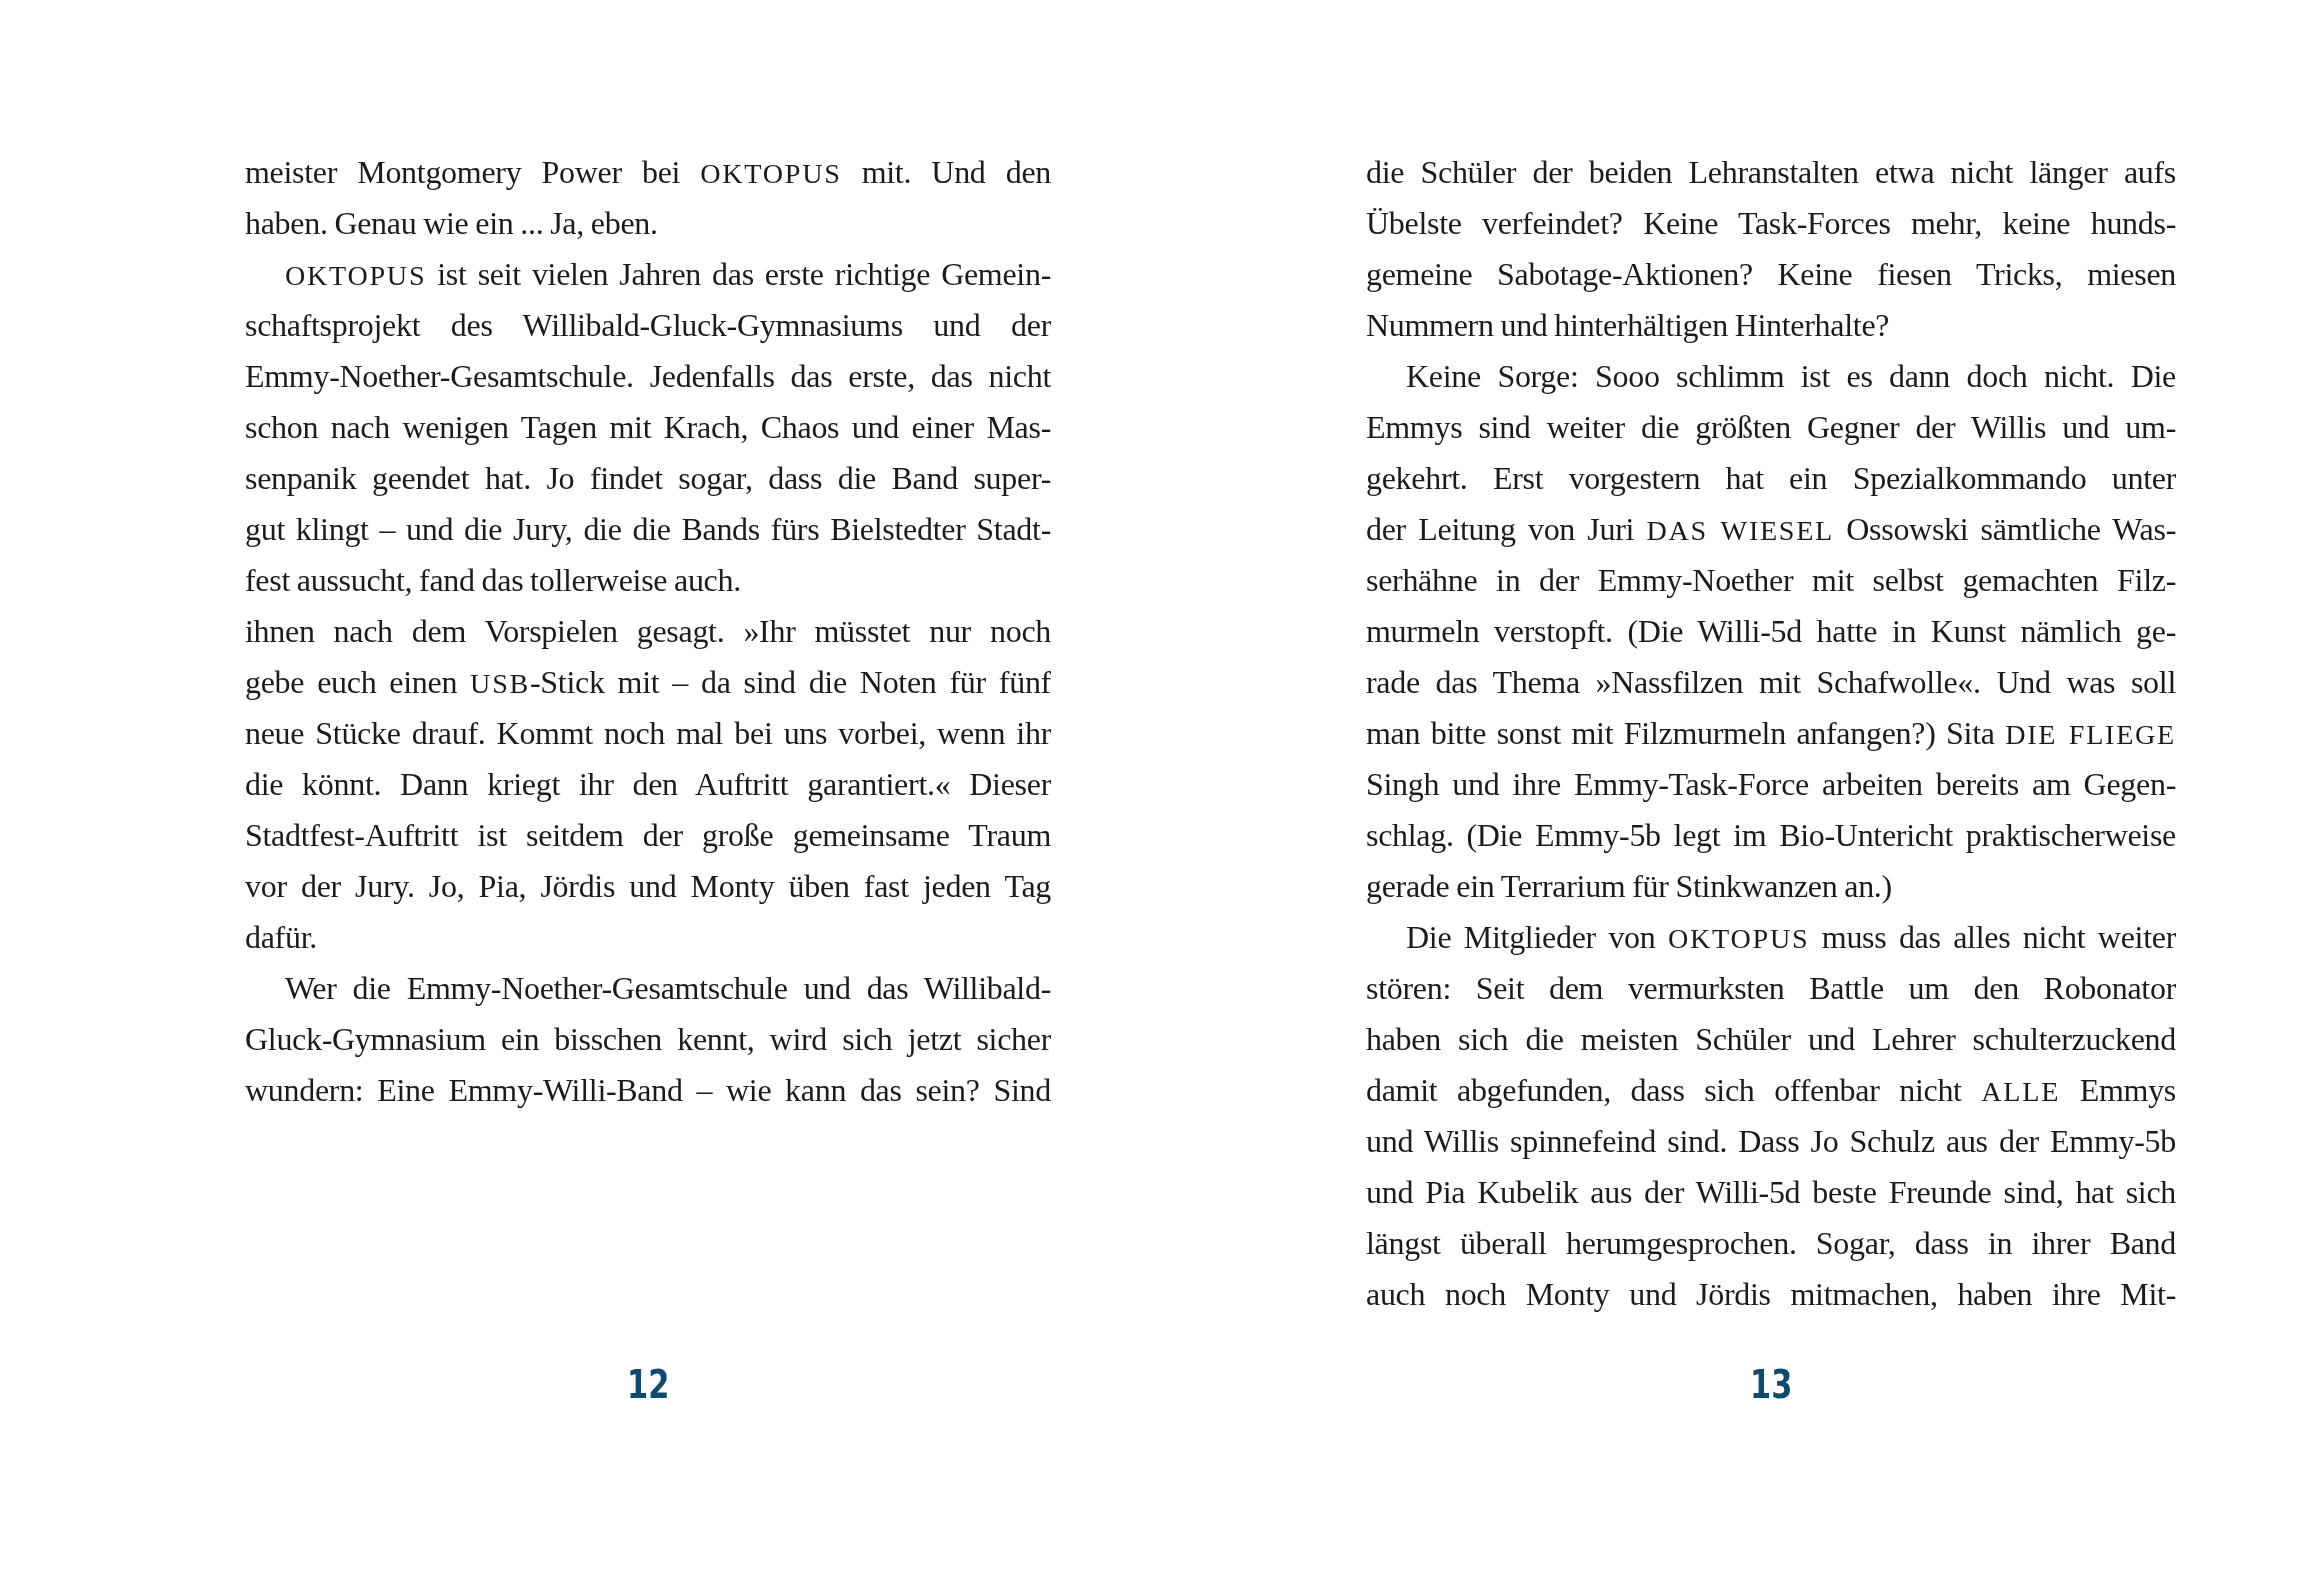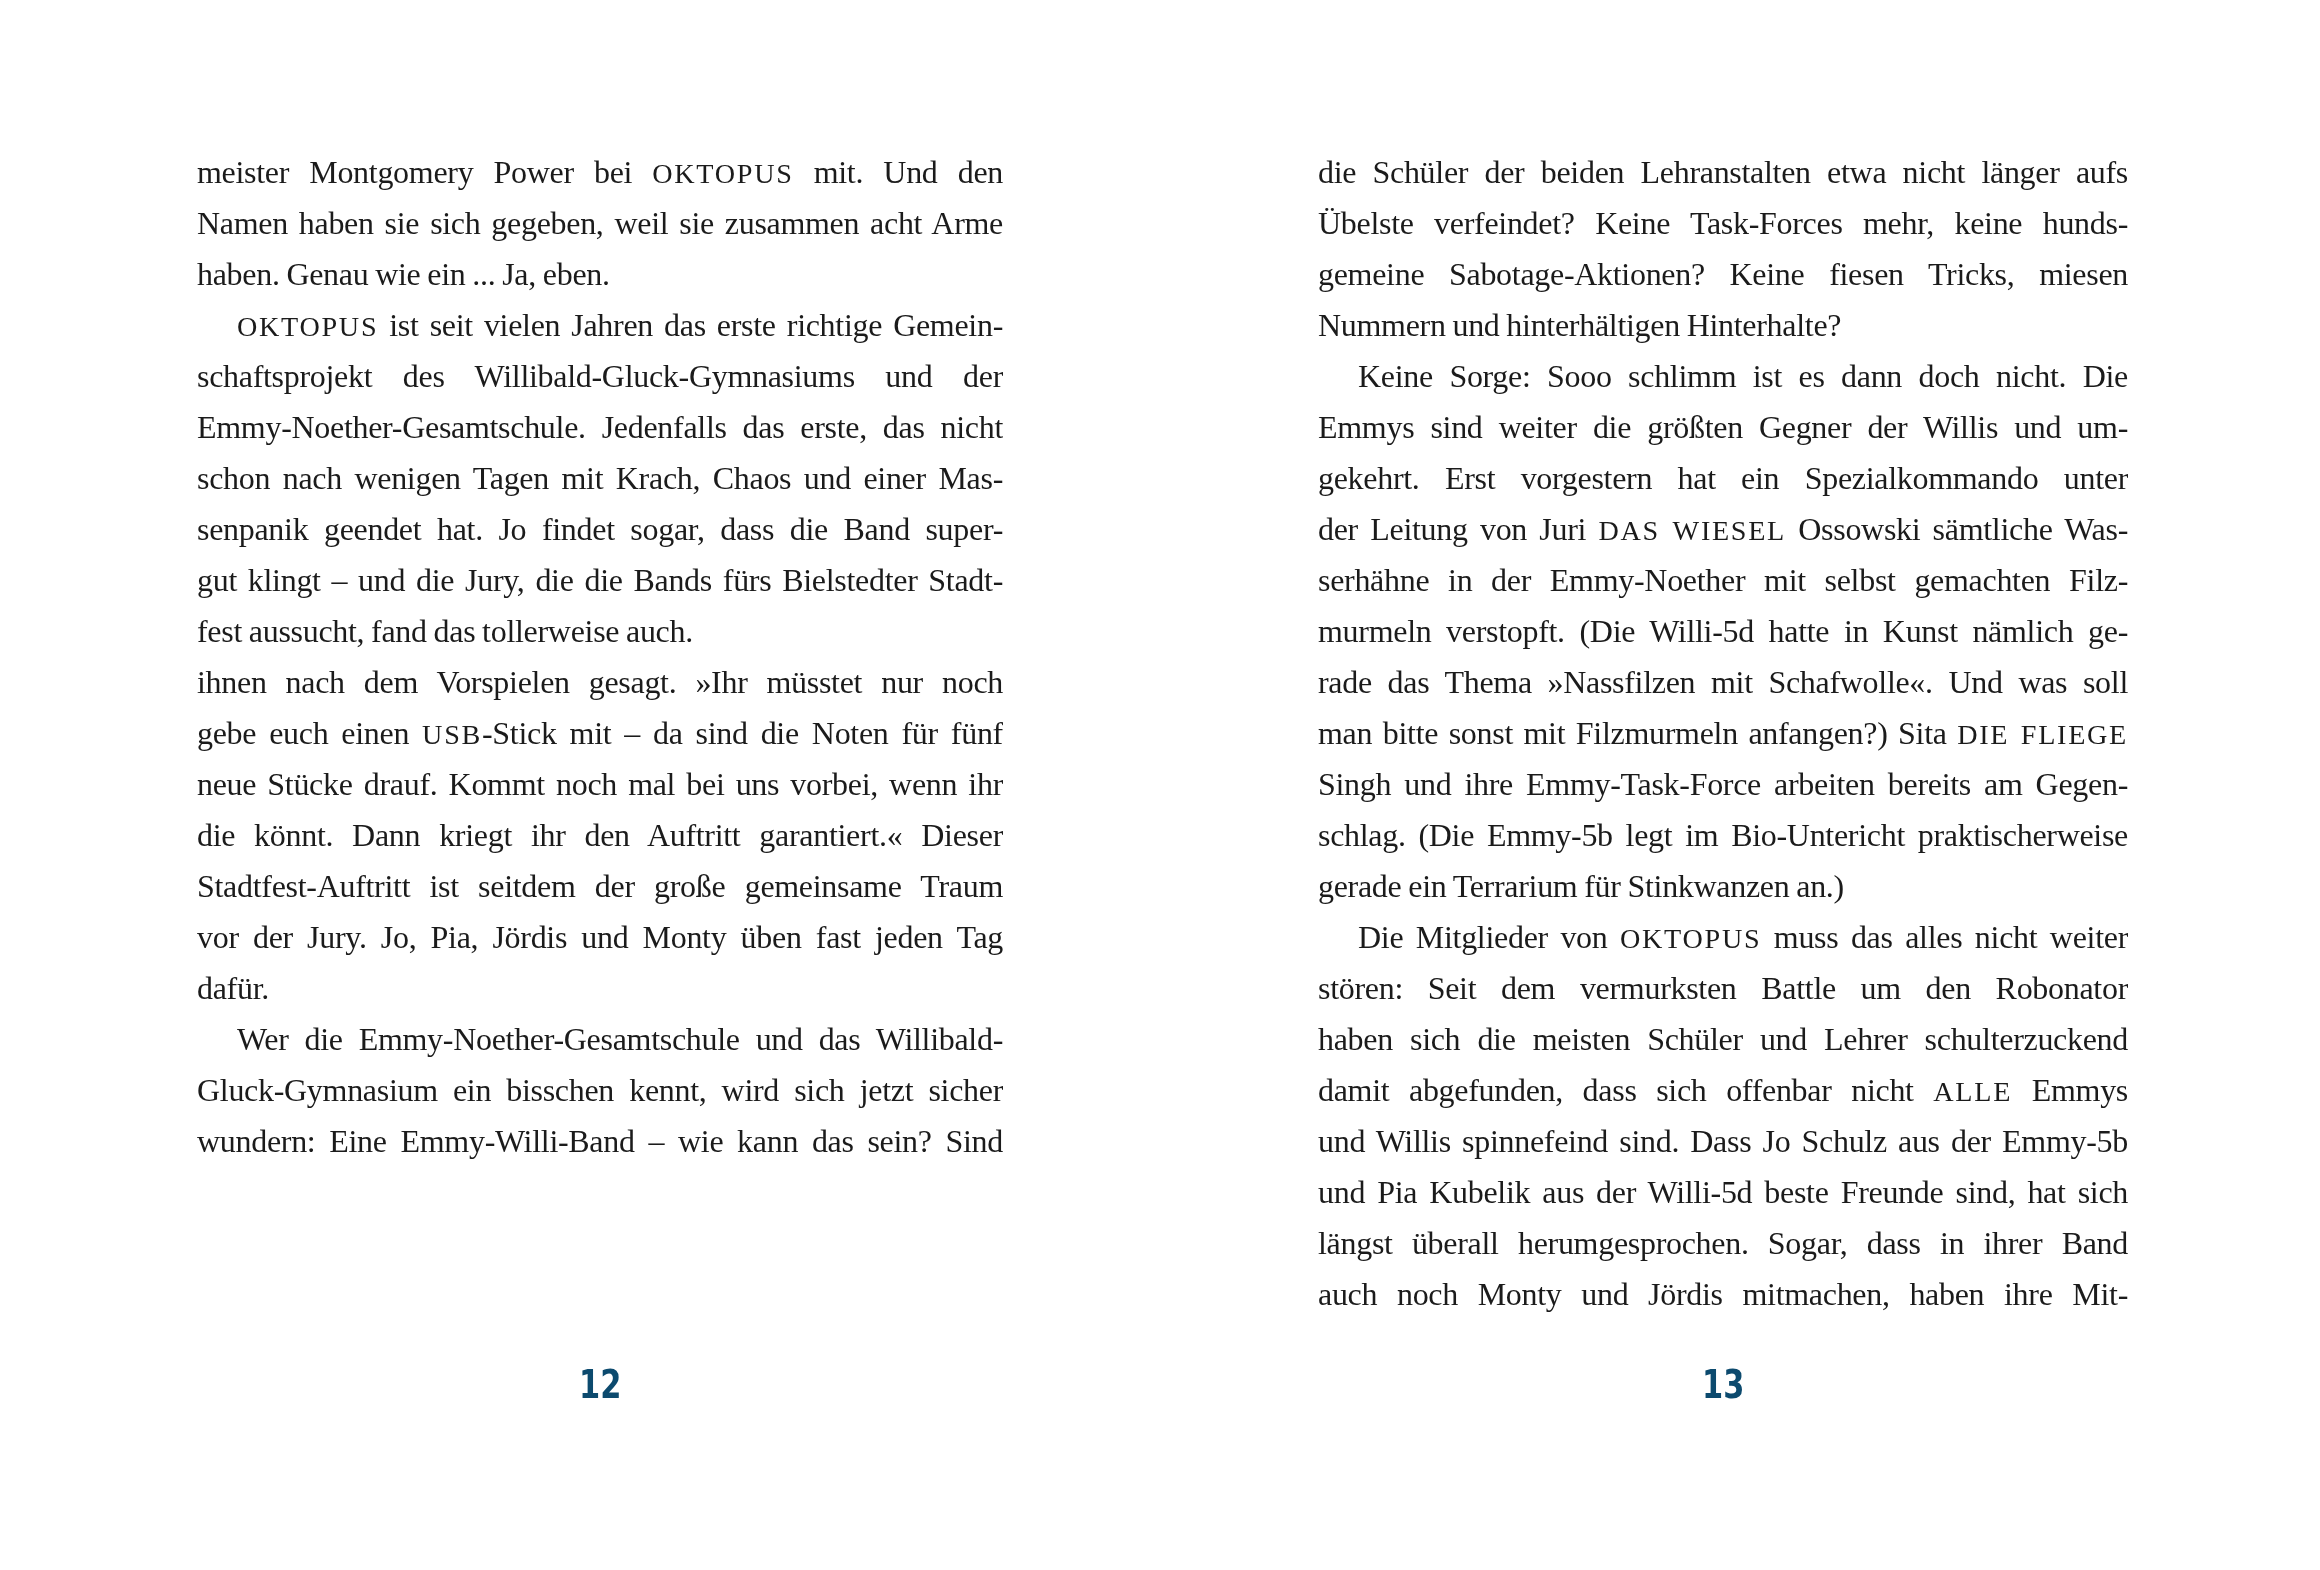--- a/index.html
+++ b/index.html
@@ -12,20 +12,21 @@
     height: 1570px;
     position: relative;
     font-family: "Liberation Serif", serif;
     color: #1b1b1b;
     overflow: hidden;
   }
   .spread {
     position: absolute;
     inset: 0;
     background: #ffffff;
+    margin-left: 48px;
   }
   .page {
     position: absolute;
     top: 0;
     height: 1570px;
   }
   .page-left  { left: 197px;  width: 806px; }
   .page-right { left: 1318px; width: 810px; }
   .text-block {
     position: absolute;
@@ -73,21 +74,20 @@
   }
 </style>
 </head>
 <body>
 
 <div class="spread">
 
   <div class="page page-left">
     <div class="text-block">
         <div class="line"><span class="normal">meister Montgomery Power bei </span><span class="caps">OKTOPUS</span><span class="normal"> mit. Und den</span></div>
-        <div class="line"><span class="normal">Namen haben sie sich gegeben, weil sie zusammen acht Arme</span></div>
         <div class="line end"><span class="normal">haben. Genau wie ein ... Ja, eben.</span></div>
         <div class="line indent"><span class="caps">OKTOPUS</span><span class="normal"> ist seit vielen Jahren das erste richtige Gemein-</span></div>
         <div class="line"><span class="normal">schaftsprojekt des Willibald-Gluck-Gymnasiums und der</span></div>
         <div class="line"><span class="normal">Emmy-Noether-Gesamtschule. Jedenfalls das erste, das nicht</span></div>
         <div class="line"><span class="normal">schon nach wenigen Tagen mit Krach, Chaos und einer Mas-</span></div>
         <div class="line"><span class="normal">senpanik geendet hat. Jo findet sogar, dass die Band super-</span></div>
         <div class="line"><span class="normal">gut klingt – und die Jury, die die Bands fürs Bielstedter Stadt-</span></div>
         <div class="line end"><span class="normal">fest aussucht, fand das tollerweise auch.</span></div>
         <div class="line"><span class="normal">ihnen nach dem Vorspielen gesagt. »Ihr müsstet nur noch</span></div>
         <div class="line"><span class="normal">gebe euch einen </span><span class="caps">USB</span><span class="normal">-Stick mit – da sind die Noten für fünf</span></div>

